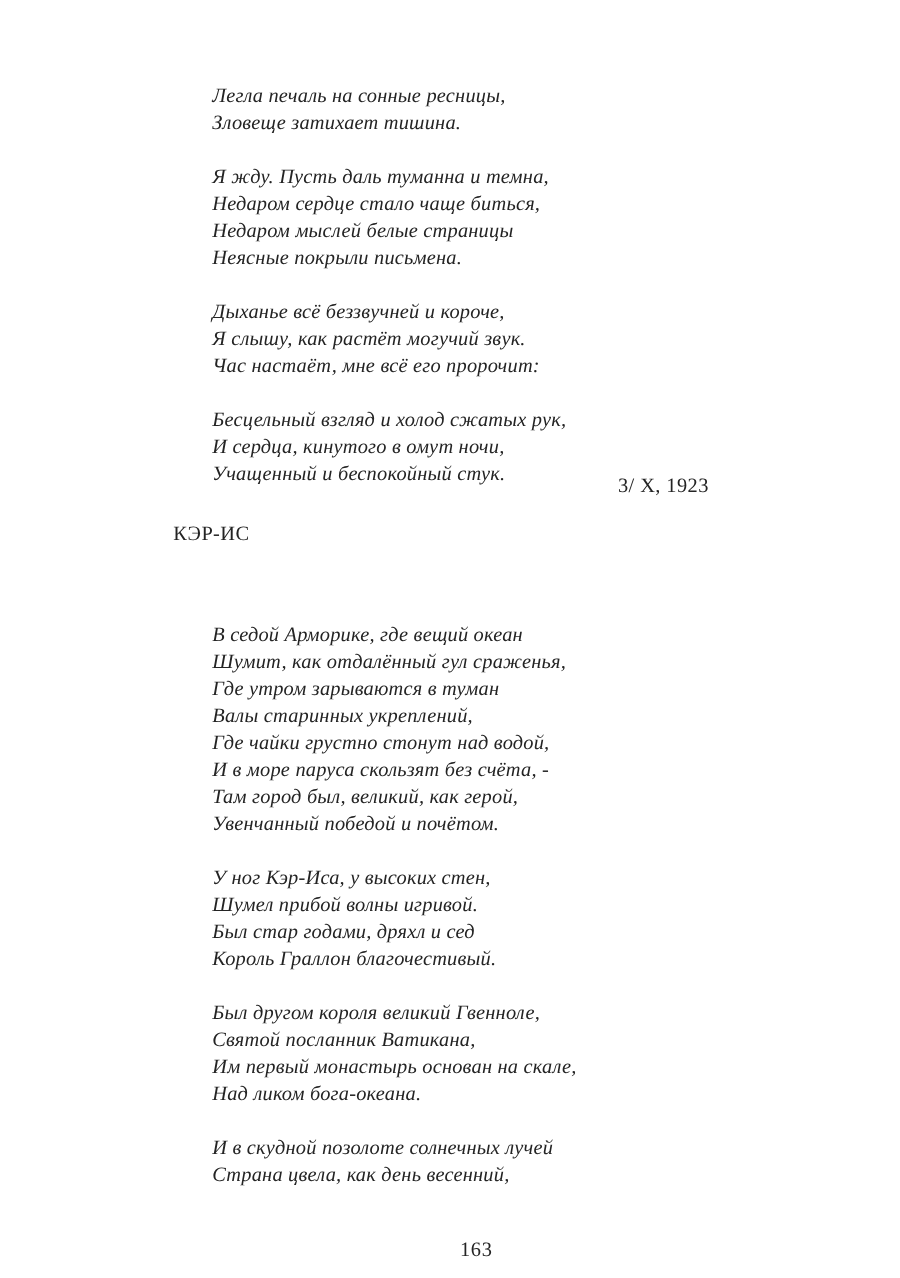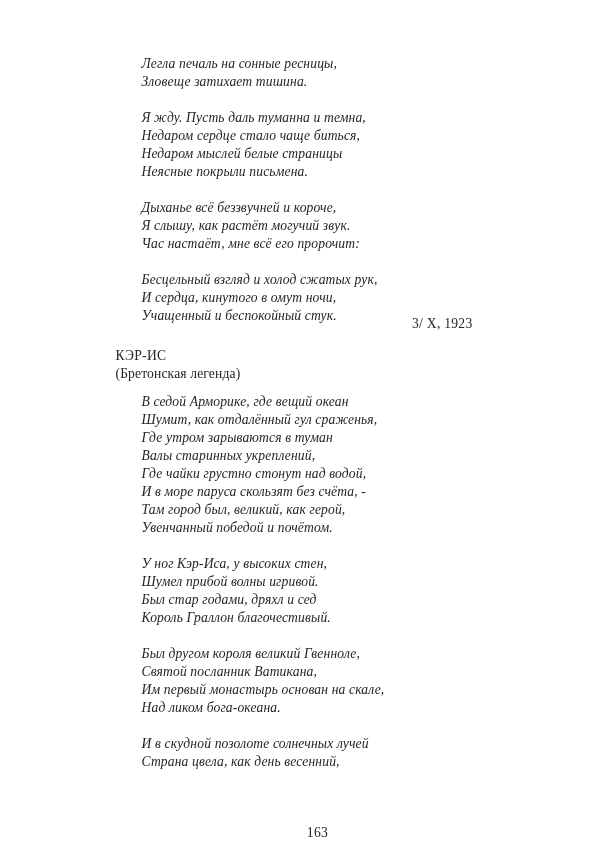--- a/index.html
+++ b/index.html
@@ -85,33 +85,32 @@
     line-height: 18px;
     font-style: normal;
     letter-spacing: 0.03em;
   }
 
   
   #poem-one-body      { top: 55px; }
   #poem-one-date      { top: 315px; text-align: center; }
   #poem-two-title     { top: 347px; text-align: right; }
   #poem-two-subtitle  { top: 365px; }
-  #poem-two-body      { top: 393px; }
+  #poem-two-body      { top: 414px; }
   #page-folio         { top: 824px; }
 </style>
 </head>
 <body>
 
 <div class="page" style="background: rgb(255, 255, 255); color: rgb(36, 36, 36);">
 
   <div class="verse-block" id="poem-one-body"><div class="stanza"><span class="verse-line">Легла печаль на сонные ресницы,</span><span class="verse-line">Зловеще затихает тишина.</span></div><div class="stanza"><span class="verse-line">Я жду. Пусть даль туманна и темна,</span><span class="verse-line">Недаром сердце стало чаще биться,</span><span class="verse-line">Недаром мыслей белые страницы</span><span class="verse-line">Неясные покрыли письмена.</span></div><div class="stanza"><span class="verse-line">Дыханье всё беззвучней и короче,</span><span class="verse-line">Я слышу, как растёт могучий звук.</span><span class="verse-line">Час настаёт, мне всё его пророчит:</span></div><div class="stanza"><span class="verse-line">Бесцельный взгляд и холод сжатых рук,</span><span class="verse-line">И сердца, кинутого в омут ночи,</span><span class="verse-line">Учащенный и беспокойный стук.</span></div></div>
 
   <div class="date-line" id="poem-one-date">3/ X, 1923</div>
 
   <div class="poem-title" id="poem-two-title">КЭР-ИС</div>
 
-  <div class="poem-subtitle" id="poem-two-subtitle">(Бретонская легенда)</div>
 
   <div class="verse-block" id="poem-two-body"><div class="stanza"><span class="verse-line">В седой Арморике, где вещий океан</span><span class="verse-line">Шумит, как отдалённый гул сраженья,</span><span class="verse-line">Где утром зарываются в туман</span><span class="verse-line">Валы старинных укреплений,</span><span class="verse-line">Где чайки грустно стонут над водой,</span><span class="verse-line">И в море паруса скользят без счёта, -</span><span class="verse-line">Там город был, великий, как герой,</span><span class="verse-line">Увенчанный победой и почётом.</span></div><div class="stanza"><span class="verse-line">У ног Кэр-Иса, у высоких стен,</span><span class="verse-line">Шумел прибой волны игривой.</span><span class="verse-line">Был стар годами, дряхл и сед</span><span class="verse-line">Король Граллон благочестивый.</span></div><div class="stanza"><span class="verse-line">Был другом короля великий Гвенноле,</span><span class="verse-line">Святой посланник Ватикана,</span><span class="verse-line">Им первый монастырь основан на скале,</span><span class="verse-line">Над ликом бога-океана.</span></div><div class="stanza"><span class="verse-line">И в скудной позолоте солнечных лучей</span><span class="verse-line">Страна цвела, как день весенний,</span></div></div>
 
   <div class="folio" id="page-folio">163</div>
 
 </div>
 
 </body></html>

